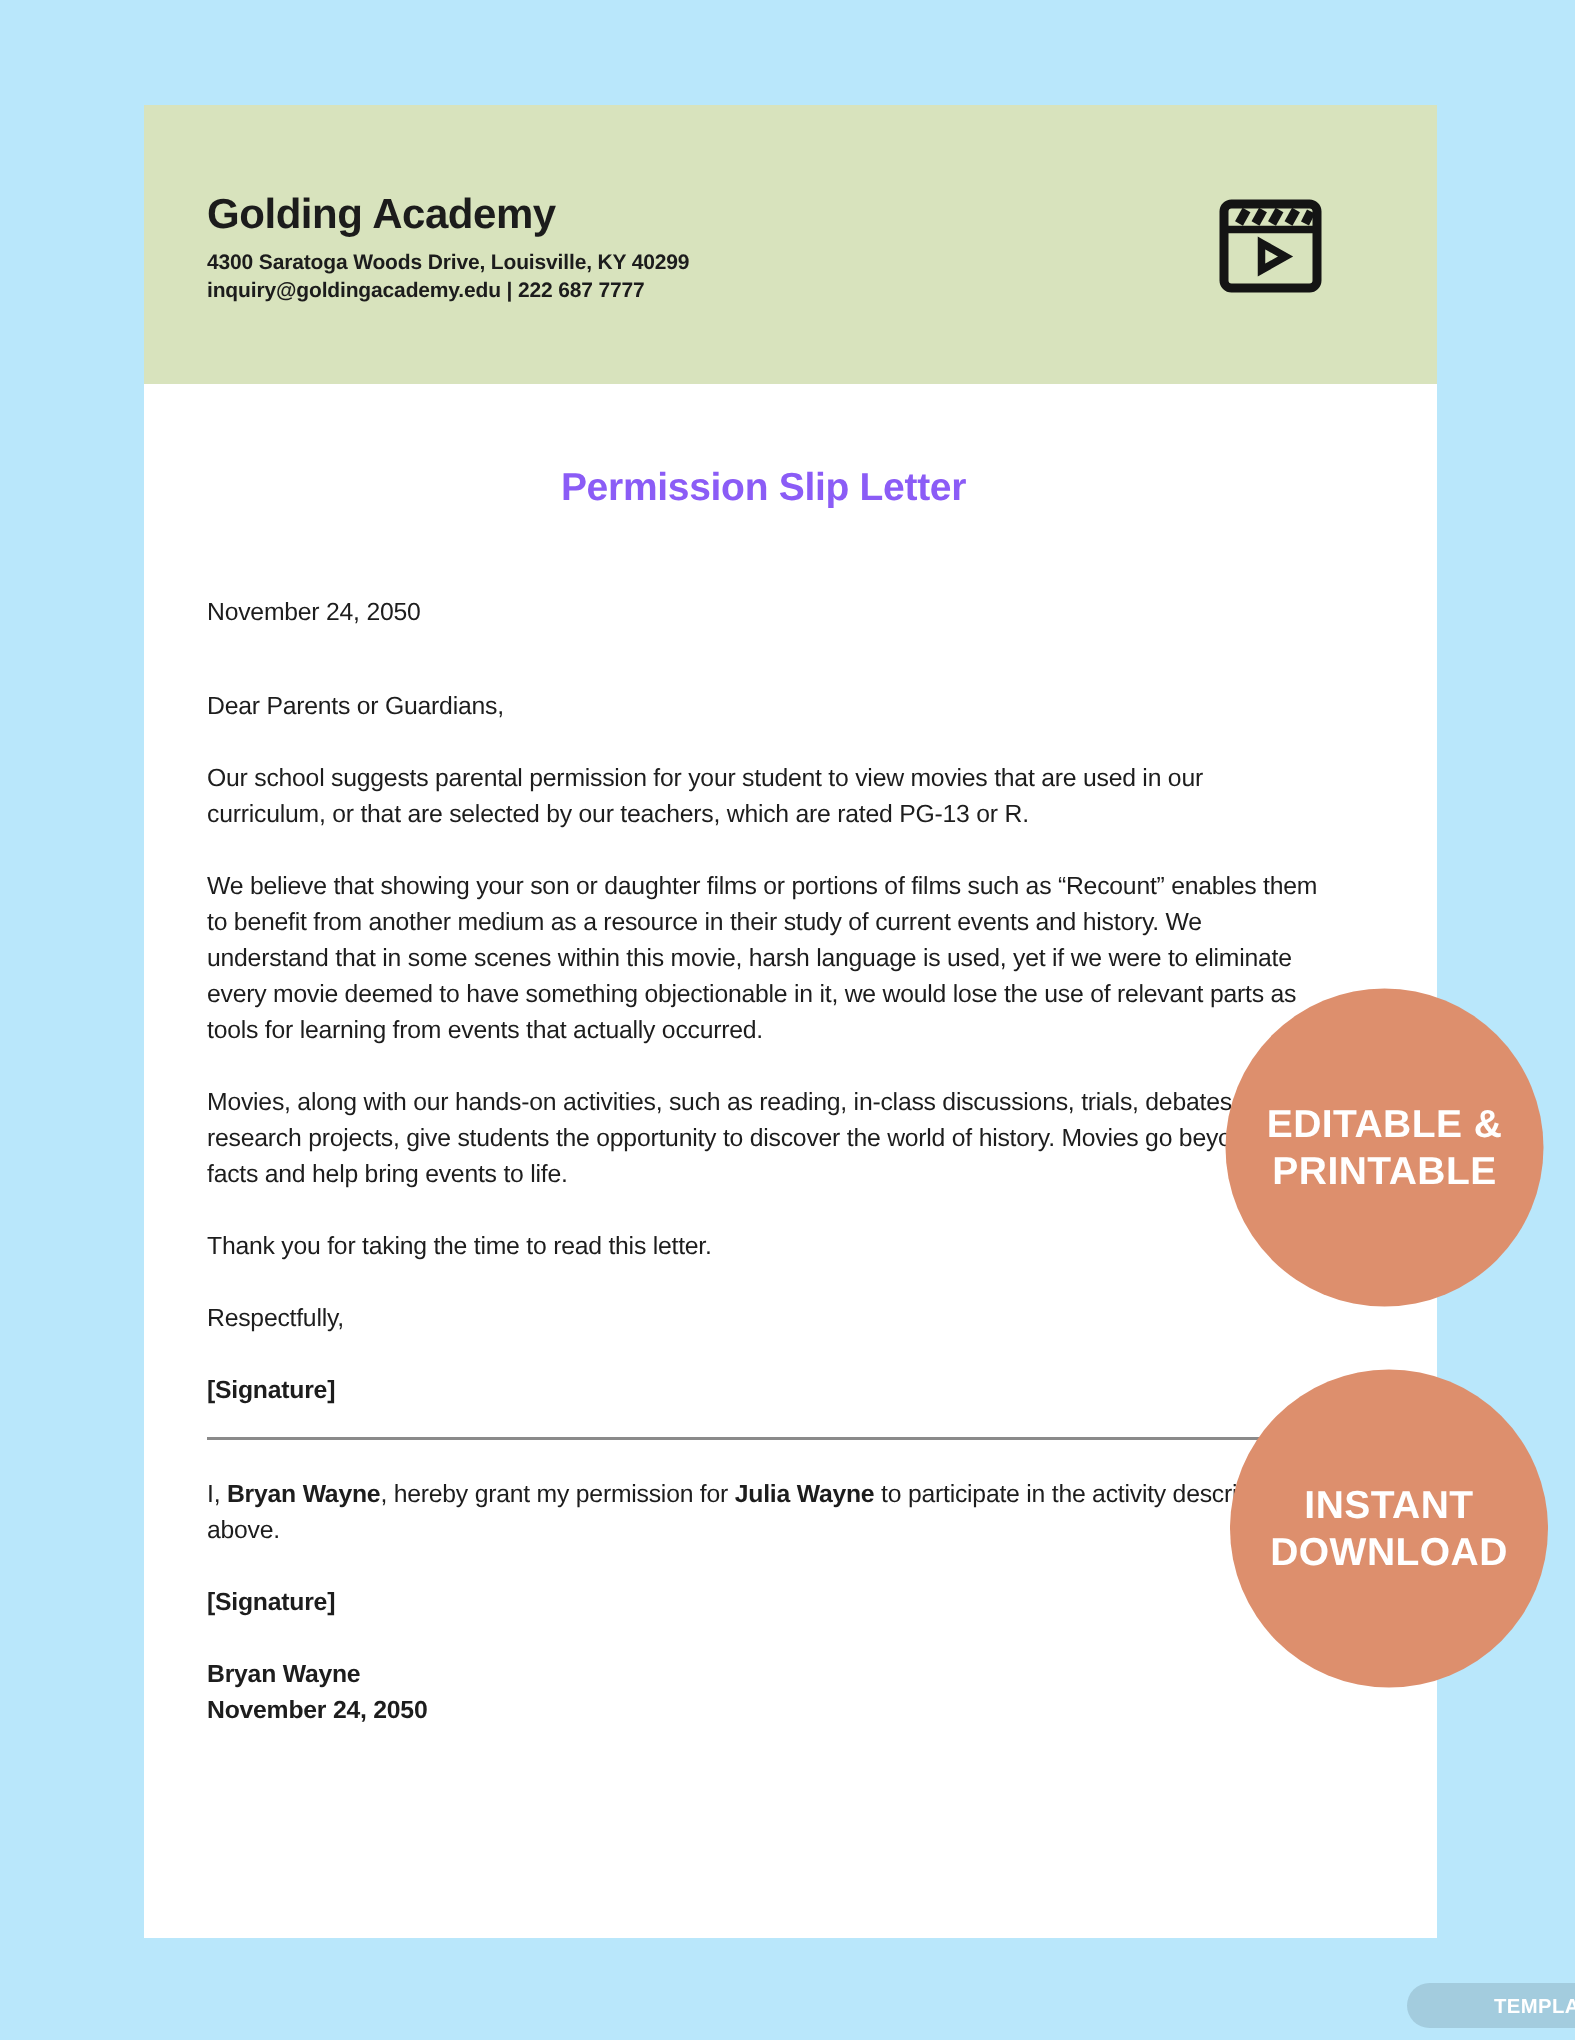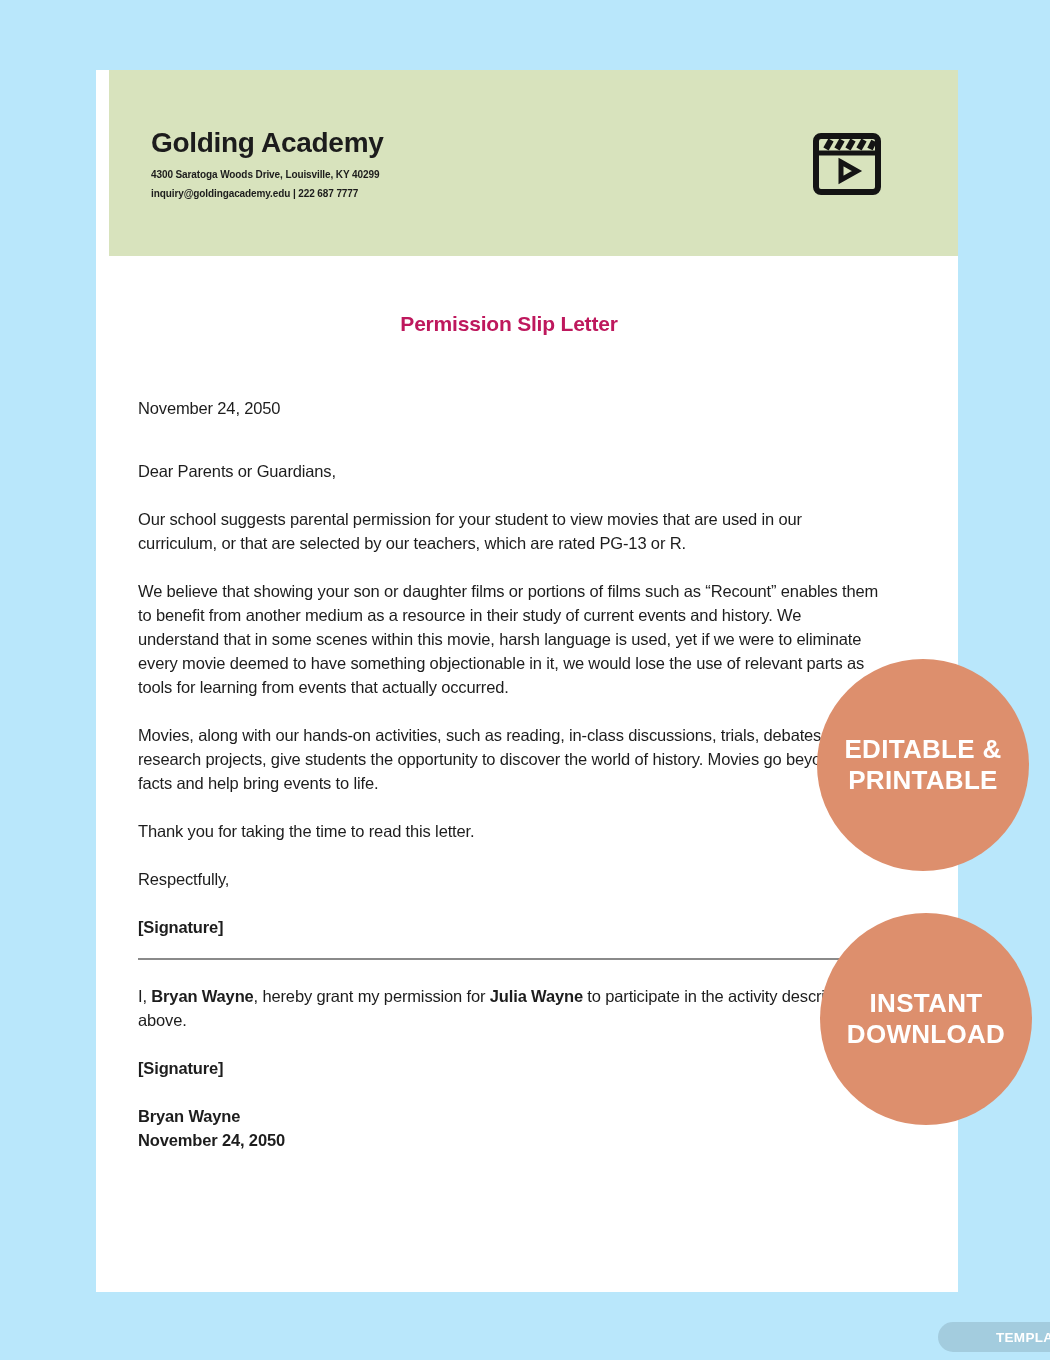--- a/index.html
+++ b/index.html
@@ -24,51 +24,50 @@
     height: 1222px;
     background: #ffffff;
   }
   .doc-header {
     height: 186px;
     background: #d8e3bd;
     display: flex;
     align-items: center;
     justify-content: space-between;
     padding: 0 76px 0 42px;
-    margin-left: 13px;
   }
   .school-block { color: #1c1c1c; padding-top: 4px; }
   .school-name {
     font-size: 28px;
     font-weight: 700;
     letter-spacing: -0.3px;
     margin-bottom: 6px;
   }
   .school-line {
-    font-size: 10px;
+    font-size: 14px;
     font-weight: 700;
     line-height: 19px;
     letter-spacing: -0.1px;
   }
   .clapper { width: 70px; height: 64px; margin-top: 2px; }
   .letter-body {
     padding: 0 78px 0 42px;
     color: #1d1d1d;
     font-size: 16.5px;
     line-height: 24px;
     letter-spacing: -0.15px;
   }
   .letter-title {
     text-align: center;
-    font-size: 21px;
+    font-size: 26px;
     font-weight: 700;
     letter-spacing: -0.2px;
     padding-top: 56px;
     margin-bottom: 60px;
-    color: #be185d;
+    color: #8b5cf6;
   }
   .block { margin-top: 24px; }
   .block-wide-gap { margin-top: 39px; }
   .bold { font-weight: 700; }
   .sig-name-block { margin-top: 24px; }
   .divider {
     border: none;
     border-top: 2px solid #8a8a8a;
     margin: 19px 0 0 0;
     width: 100%;

